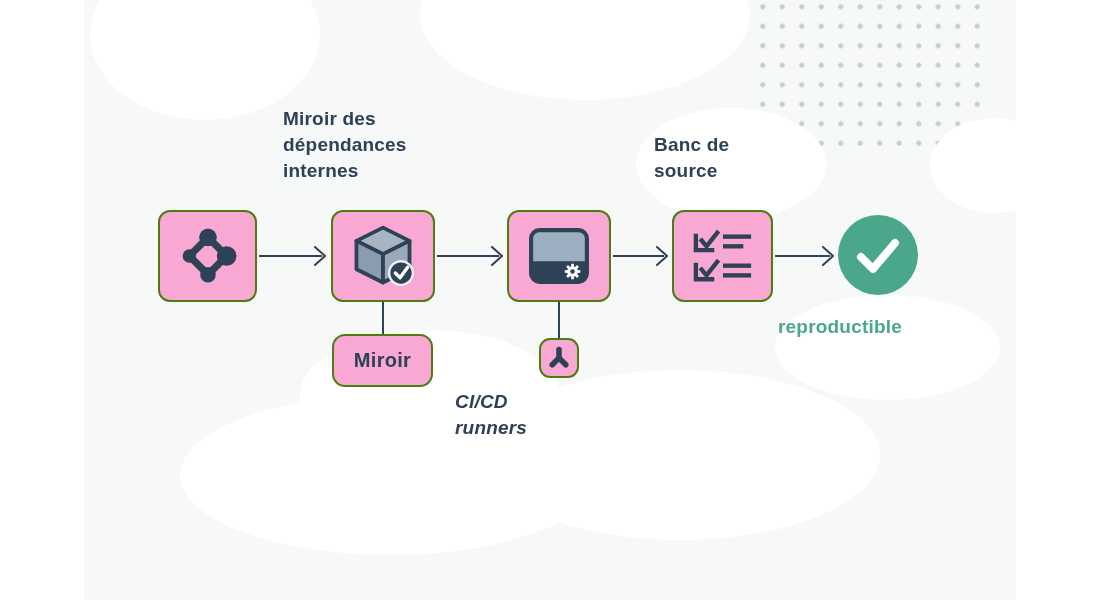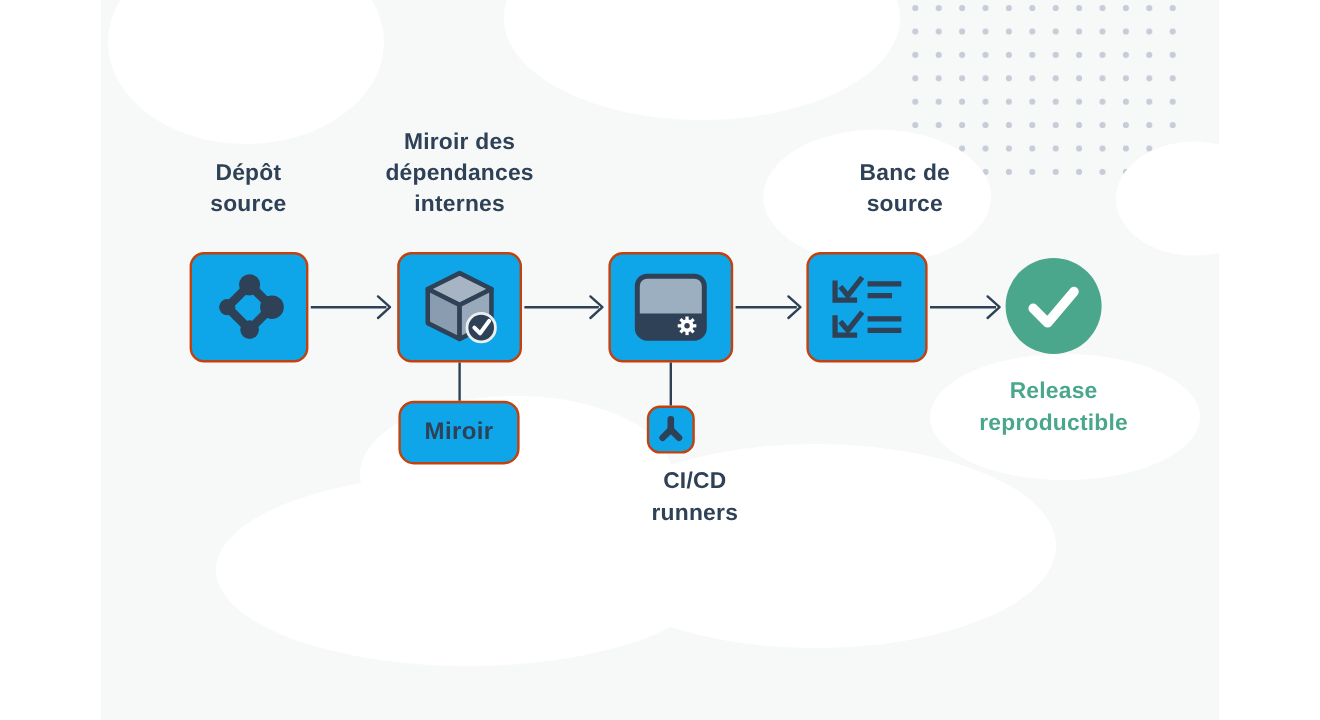--- a/index.html
+++ b/index.html
@@ -14,25 +14,25 @@
   }
   .dots {
     position:absolute; left:666px; top:-6px; width:240px; height:152px;
     background-image: radial-gradient(circle, #c6cdd9 2.3px, rgba(198,205,217,0) 2.9px);
     background-size: 19.5px 19.5px;
     background-position: 3px 3px;
   }
   .blob { position:absolute; background:#ffffff; border-radius:50%; }
   .node {
     position:absolute; box-sizing:border-box;
-    background:#0ea5e9; border:2px solid #c2410c; border-radius:12px;
+    background:#f9a8d4; border:2px solid #4d7c0f; border-radius:12px;
     display:flex; align-items:center; justify-content:center;
   }
   .label {
-    position:absolute; width:200px; text-align:center;
+    position:absolute; width:200px; 
     color:#2e4156; font-size:19px; line-height:26px; font-weight:700;
     letter-spacing:.2px;
   }
   .label .ln { display:block; }
   .teal { color:#4aa78c; }
   .sub-label-text {
     color:#2e4156; font-size:20px; font-weight:700; letter-spacing:.3px;
   }
   .connectors { position:absolute; left:0; top:0; z-index:5; }
   .circle-node {
@@ -66,24 +66,20 @@
       <path d="M492,247 L502,256 L492,265" stroke-linecap="round" stroke-linejoin="round"></path>
       <path d="M613,256 H664"></path>
       <path d="M657,247 L667,256 L657,265" stroke-linecap="round" stroke-linejoin="round"></path>
       <path d="M775,256 H830"></path>
       <path d="M823,247 L833,256 L823,265" stroke-linecap="round" stroke-linejoin="round"></path>
       <path d="M383,302 V334"></path>
       <path d="M559,302 V338"></path>
     </g>
   </svg>
 
-  <div class="label lvl6" style="left:107px; top:132px;">
-    <span class="ln">Dépôt</span>
-    <span class="ln">source</span>
-  </div>
   <div class="label lvl6" style="left:283px; top:106px;">
     <span class="ln">Miroir des</span>
     <span class="ln">dépendances</span>
     <span class="ln">internes</span>
   </div>
   <div class="label lvl6" style="left:459px; top:132px;">
   </div>
   <div class="label lvl6" style="left:654px; top:132px;">
     <span class="ln">Banc de</span>
     <span class="ln">source</span>
@@ -138,35 +134,34 @@
       </g>
     </svg>
   </div>
 
   <div class="circle-node lvl6">
     <svg width="80" height="80" viewBox="0 0 80 80">
       <path d="M23,42 L35,54 L57,28" fill="none" stroke="#ffffff" stroke-width="8" stroke-linecap="round" stroke-linejoin="round"></path>
     </svg>
   </div>
   <div class="label teal lvl6" style="left:778px; top:314px;">
-    <span class="ln">Release</span>
     <span class="ln">reproductible</span>
   </div>
 
   <div class="node lvl6" style="left:332px; top:334px; width:101px; height:53px; border-radius:13px;">
     <span class="sub-label-text">Miroir</span>
   </div>
 
   <div class="node lvl6" style="left:539px; top:338px; width:40px; height:40px; border-radius:11px;">
     <svg width="34" height="34" viewBox="0 0 40 40">
       <g stroke="#2e4156" stroke-width="6.5" fill="none" stroke-linecap="round">
         <path d="M20,10 V20"></path>
         <path d="M20,20 L12,28"></path>
         <path d="M20,20 L28,28"></path>
       </g>
     </svg>
   </div>
-  <div class="label lvl6" style="left:479px; top:389px;">
+  <div class="label lvl6" style="left:455px; top:389px;font-style:italic;">
     <span class="ln">CI/CD</span>
     <span class="ln">runners</span>
   </div>
 
 </div>
 
 </body></html>

